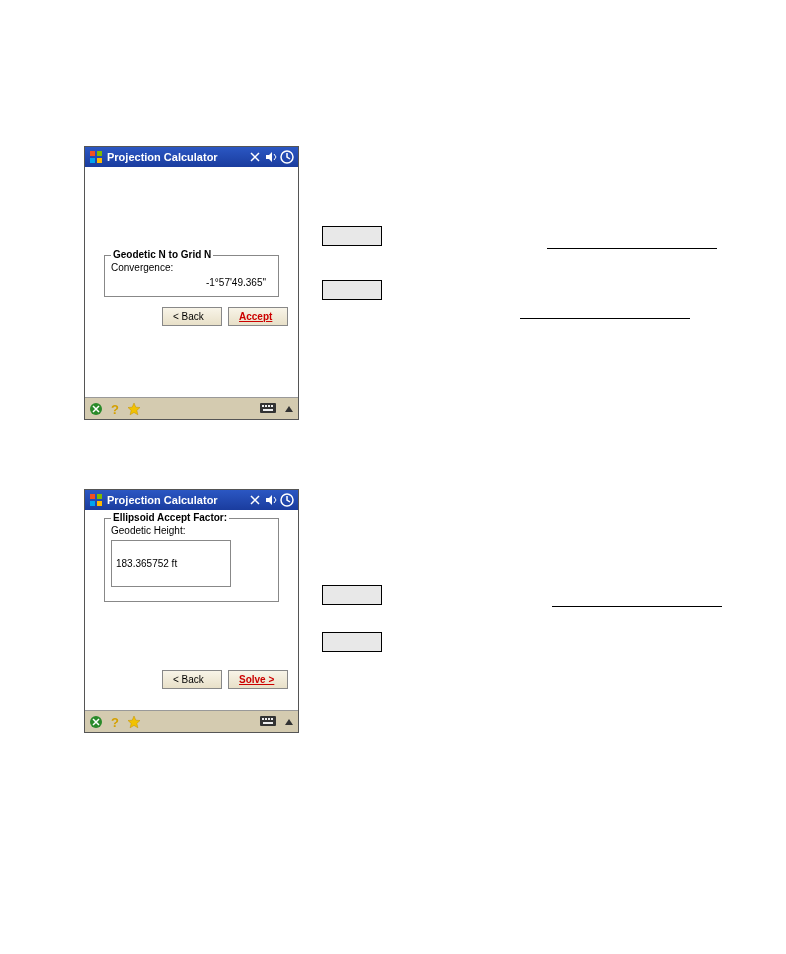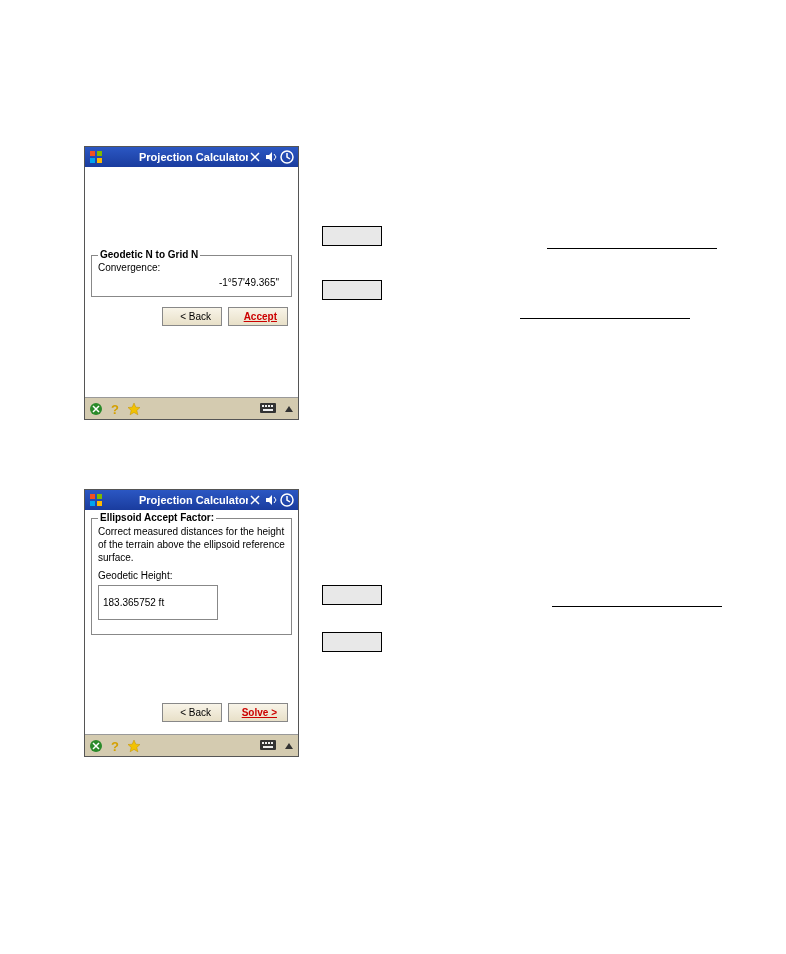--- a/index.html
+++ b/index.html
@@ -29,36 +29,35 @@
   .titlebar .win-logo {
     display: inline-flex;
     margin-right: 4px;
     width: 14px;
     height: 14px;
   }
   .titlebar .title-text {
     flex: 1;
     white-space: nowrap;
     overflow: hidden;
-    margin-left: 32px;
   }
   .titlebar .title-icons {
     display: flex;
     gap: 3px;
     align-items: center;
   }
   .content-area {
     background: #fff;
     padding: 4px;
     min-height: 230px;
     position: relative;
   }
   .fieldset {
     border: 1px solid #888;
-    margin: 4px 2px;
+    margin: 4px 15px;
     padding: 6px 6px 8px 6px;
     font-size: 10px;
     position: relative;
   }
   .legend {
     position: absolute;
     top: -7px;
     left: 6px;
     background: #fff;
     padding: 0 2px;
@@ -76,40 +75,40 @@
     margin-top: 4px;
   }
   .desc {
     font-size: 10px;
     line-height: 1.3;
     margin-bottom: 6px;
   }
   .input-box {
     border: 1px solid #888;
     background: #fff;
-    padding: 11px 4px;
+    padding: 17px 4px;
     font-size: 10px;
     width: 120px;
     margin-top: 4px;
   }
   .button-row {
     display: flex;
     justify-content: flex-end;
     gap: 6px;
     padding: 6px 6px 8px 6px;
   }
   .btn {
     border: 1px solid #888;
     background: linear-gradient(to bottom, #f8f4e8, #e8e0c8);
     padding: 3px 10px;
     font-size: 10px;
     font-family: inherit;
     cursor: pointer;
     min-width: 60px;
-    text-align: right;
+    text-align: left;
   }
   .btn.red {
     color: #c00;
     font-weight: bold;
     text-decoration: underline;
   }
   .bottom-bar {
     background: #d4cbb0;
     border-top: 1px solid #999;
     height: 22px;
@@ -254,21 +253,20 @@
         <svg class="icon-svg" width="14" height="14" viewBox="0 0 14 14">
             <circle cx="7" cy="7" r="6" fill="none" stroke="#fff" stroke-width="1.5"></circle>
             <path d="M7 3 L7 7 L10 9" stroke="#fff" stroke-width="1.5" fill="none"></path>
           </svg>
       </span>
     </span>
   </div>
   <div class="content-area" style="min-height:200px;">
     <div class="fieldset" style="padding-bottom:14px;">
       <span class="legend">Ellipsoid Accept Factor:</span>
-      <div class="desc">Correct measured distances for the height of the terrain above the ellipsoid reference surface.</div>
       <div class="field-label">Geodetic Height:</div>
       <div class="input-box">183.365752 ft</div>
     </div>
     <div style="height:58px;"></div>
     <div class="button-row">
       <button class="btn">&lt; Back</button>
       <button class="btn red">Solve &gt;</button>
     </div>
   </div>
   <div class="bottom-bar">

